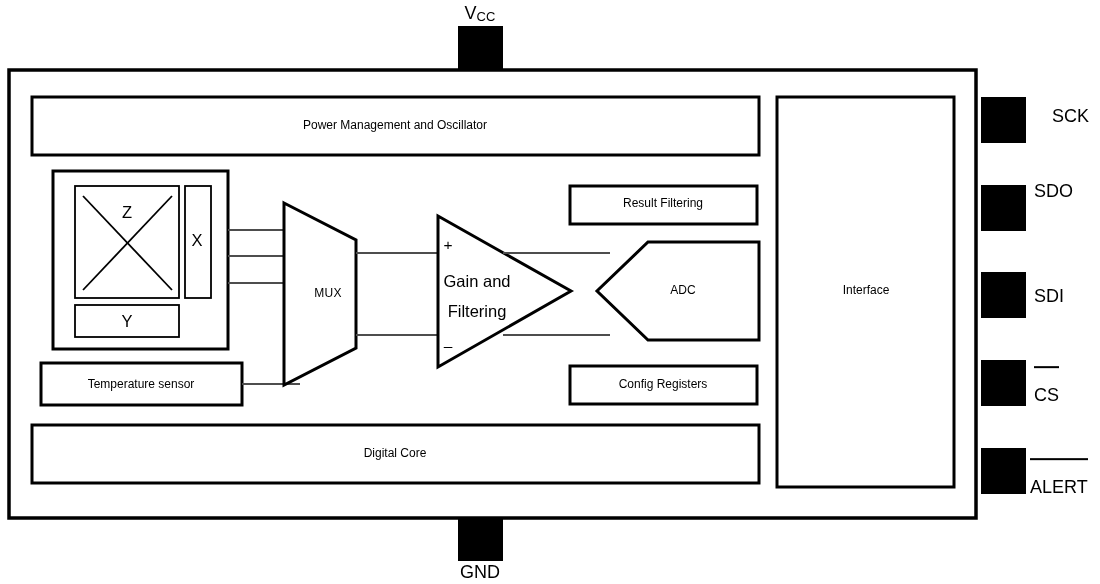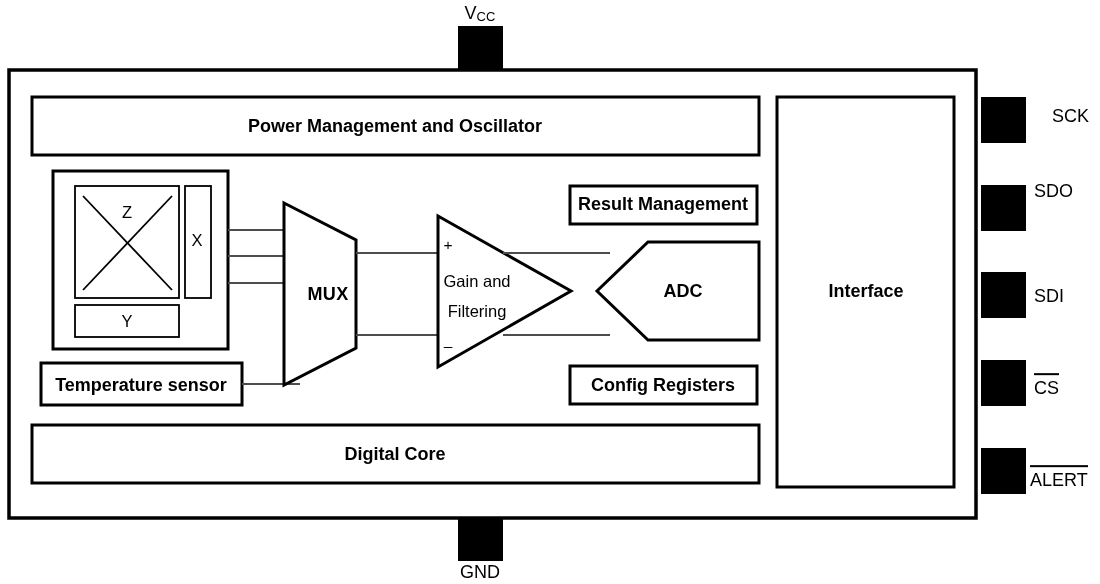--- a/index.html
+++ b/index.html
@@ -35,27 +35,27 @@
   }
   .lbl-c {
     text-align: center;
     transform: translate(-50%, -50%);
   }
   .lbl-l {
     text-align: left;
     transform: translate(0, -50%);
   }
   .f16 { font-size: 16.5px; }
-  .f17 { font-size: 18px; font-weight: bold; }
+  .f17 { font-size: 12px; }
   .f15 { font-size: 15.5px; }
   .f18 { font-size: 18px; }
   .overbar {
     display: inline-block;
     border-top: 2px solid #000;
-    padding-top: 3px;
+    padding-top: 17px;
     text-align: center;
   }
   .sub {
     font-size: 0.72em;
     vertical-align: -0.22em;
     letter-spacing: 0.2px;
   }
   .mux-lbl { letter-spacing: 0.3px; }
 </style>
 </head>
@@ -161,21 +161,21 @@
   <div class="lbl lbl-c f15" style="left:448px; top:245px;">+</div>
 
   <div class="lbl lbl-c f15" style="left:448px; top:346px;">–</div>
 
   <div class="lbl lbl-c f16" style="left:477px; top:281px;text-align:right;">Gain and</div>
 
   <div class="lbl lbl-c f16" style="left:477px; top:311px;">Filtering</div>
 
   <div class="lbl lbl-c f17" style="left:683px; top:291px;">ADC</div>
 
-  <div class="lbl lbl-c f17" style="left:663px; top:204px;">Result Management</div>
+  <div class="lbl lbl-c f17" style="left:663px; top:204px;">Result Filtering</div>
 
   <div class="lbl lbl-c f17" style="left:663px; top:385px;">Config Registers</div>
 
   <div class="lbl lbl-c f17" style="left:866px; top:291px;">Interface</div>
 
   <div class="lbl lbl-c f17" style="left:395px; top:454px;">Digital Core</div>
 
 </div>
 
 </body></html>

